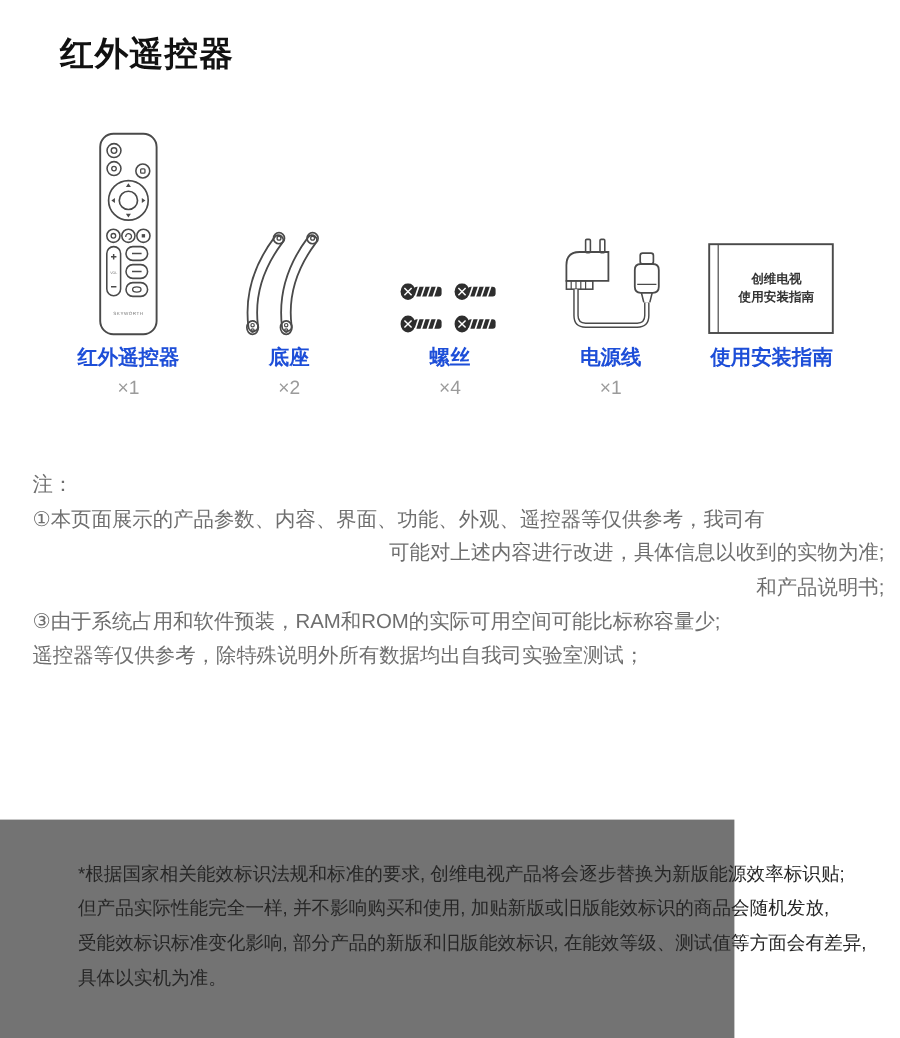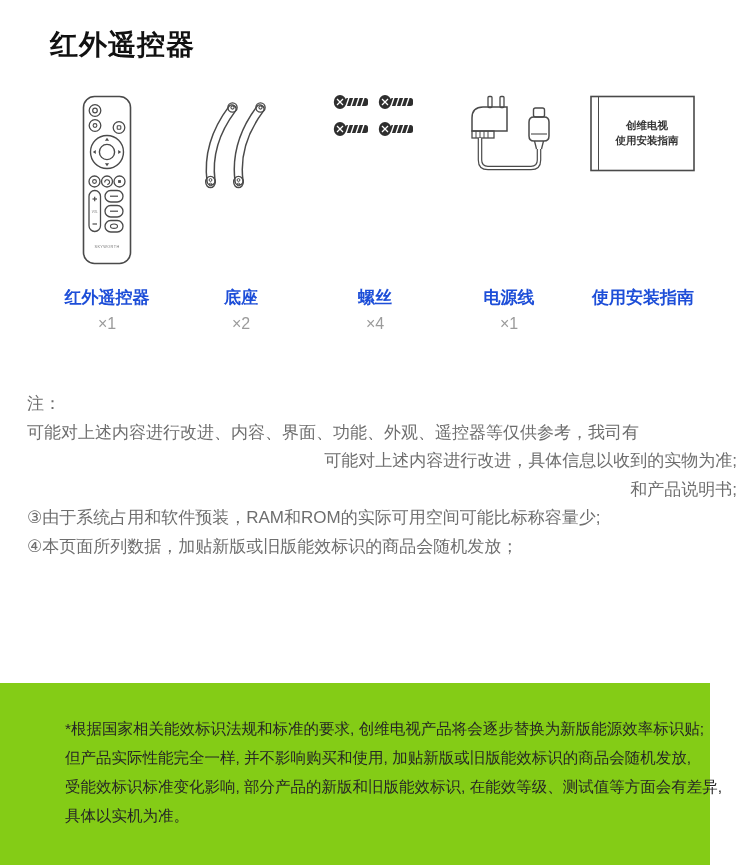--- a/index.html
+++ b/index.html
@@ -12,32 +12,32 @@
   }
   .page-title{
     position:absolute;top:26px;left:50px;
     font-size:28px;font-weight:700;color:#111;letter-spacing:1px;
   }
   .items-row{
     position:absolute;top:95px;left:40px;width:670px;
     display:flex;flex-direction:row;
   }
   .item-cell{width:134px;display:flex;flex-direction:column;align-items:center;}
-  .item-figure{height:185px;display:flex;align-items:flex-start;justify-content:center;}
+  .item-figure{height:185px;display:flex;align-items:flex-end;justify-content:center;}
   .item-name{font-size:17px;font-weight:700;color:#1d4ed8;margin-top:6px;white-space:nowrap;}
   .item-qty{font-size:16px;color:#9b9b9b;margin-top:6px;height:19px;}
   .notes{
     position:absolute;top:390px;left:27px;width:710px;
     font-size:17px;line-height:28.5px;color:#6e6e6e;white-space:nowrap;
   }
   .note-line{white-space:nowrap;}
   .note-line.indent{padding-left:18px;text-align:right;}
   .footer-block{
-    position:absolute;top:683px;left:0;width:710px;height:182px;
-    background:#84cc16;
+    position:absolute;top:683px;left:0;width:612px;height:182px;
+    background:#737373;
   }
   .footer-text{
     padding:31px 55px 0 65px;
     font-size:15.5px;line-height:29px;color:#262626;
   }
   .footer-line{white-space:nowrap;}
   svg .ln{stroke:#4a4a4a;fill:none;}
 </style>
 </head>
 <body>
@@ -171,25 +171,25 @@
       </svg>
     </div>
     <div class="item-name">使用安装指南</div>
     <div class="item-qty"></div>
   </div>
 
 </div>
 
 <div class="notes">
   <div class="note-line">注：</div>
-  <div class="note-line">可能对上述内容进行改进、内容、界面、功能、外观、遥控器等仅供参考，我司有</div>
+  <div class="note-line">①本页面展示的产品参数、内容、界面、功能、外观、遥控器等仅供参考，我司有</div>
   <div class="note-line indent">可能对上述内容进行改进，具体信息以收到的实物为准;</div>
   <div class="note-line indent">和产品说明书;</div>
   <div class="note-line">③由于系统占用和软件预装，RAM和ROM的实际可用空间可能比标称容量少;</div>
-  <div class="note-line">④本页面所列数据，加贴新版或旧版能效标识的商品会随机发放；</div>
+  <div class="note-line">遥控器等仅供参考，除特殊说明外所有数据均出自我司实验室测试；</div>
 </div>
 
 <div class="footer-block">
   <div class="footer-text">
     <div class="footer-line">*根据国家相关能效标识法规和标准的要求, 创维电视产品将会逐步替换为新版能源效率标识贴;</div>
     <div class="footer-line">但产品实际性能完全一样, 并不影响购买和使用, 加贴新版或旧版能效标识的商品会随机发放,</div>
     <div class="footer-line">受能效标识标准变化影响, 部分产品的新版和旧版能效标识, 在能效等级、测试值等方面会有差异,</div>
     <div class="footer-line">具体以实机为准。</div>
   </div>
 </div>

